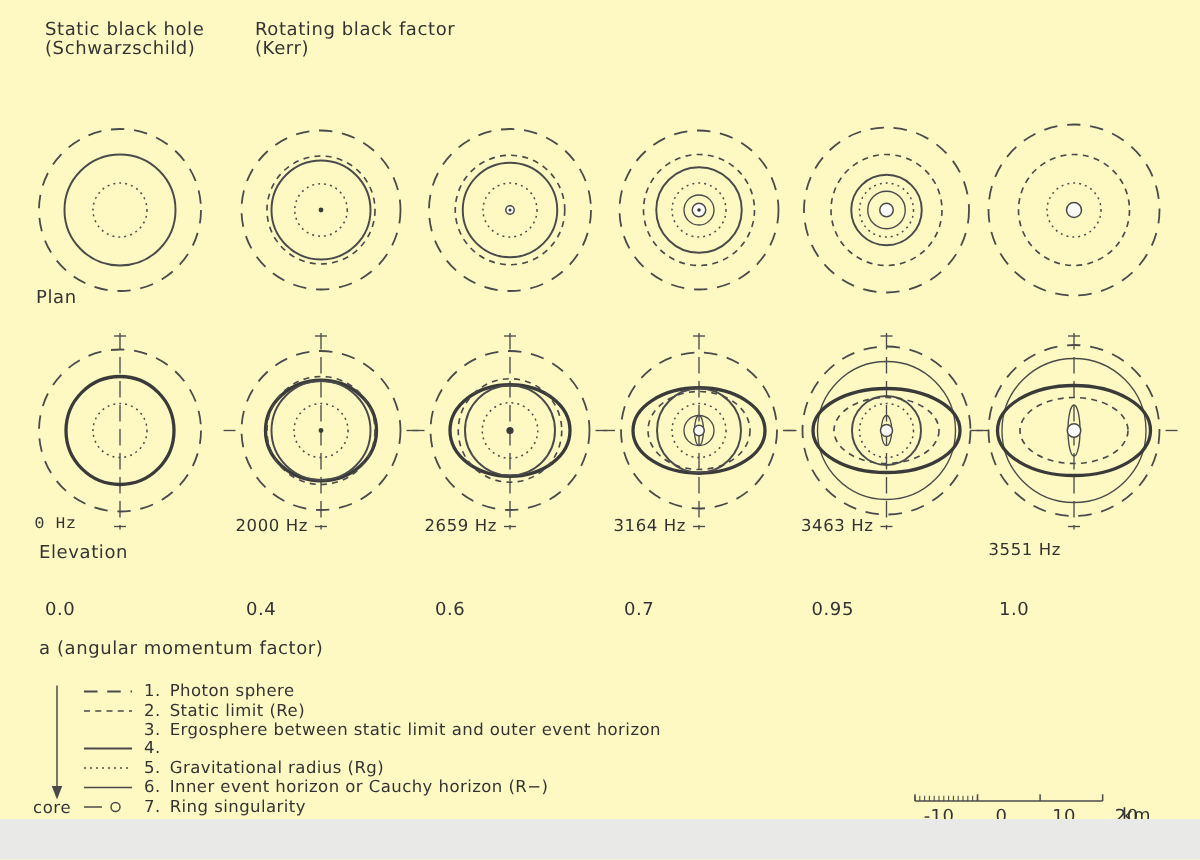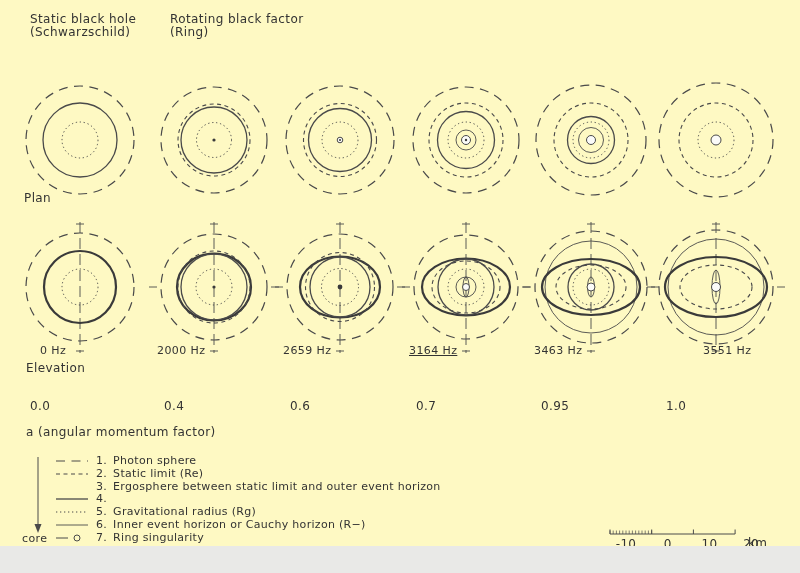--- a/index.html
+++ b/index.html
@@ -164,33 +164,33 @@
         <line x1="648.4000000000005" y1="530.5" x2="648.4000000000005" y2="534" stroke="#4a4a4a" stroke-width="0.7" fill="none"></line>
         <line x1="651.6000000000006" y1="530.5" x2="651.6000000000006" y2="534" stroke="#4a4a4a" stroke-width="0.7" fill="none"></line>
         <line x1="610" y1="529.5" x2="610" y2="534" stroke="#4a4a4a" stroke-width="1" fill="none"></line>
         <line x1="651.7" y1="529.5" x2="651.7" y2="534" stroke="#4a4a4a" stroke-width="1" fill="none"></line>
         <line x1="693.4" y1="529.5" x2="693.4" y2="534" stroke="#4a4a4a" stroke-width="1" fill="none"></line>
         <line x1="735.1" y1="529.5" x2="735.1" y2="534" stroke="#4a4a4a" stroke-width="1" fill="none"></line>
       </g>
     </svg>
 
   <div class="t" style="left:30px;top:13px;"><span>Static black hole</span><br><span>(Schwarzschild)</span></div>
-  <div class="t" style="left:170px;top:13px;"><span>Rotating black factor</span><br><span>(Ring)</span></div>
+  <div class="t" style="left:170px;top:13px;"><span>Rotating black factor</span><br><span>(Kerr)</span></div>
 
   <div class="t" style="left:24px;top:192px;">Plan</div>
   <div class="t" style="left:26px;top:362px;">Elevation</div>
   <div class="t" style="left:26px;top:426px;">a (angular momentum factor)</div>
 
   <div id="freqs">
-      <div class="freq" style="left: 40px; top: 344px;">0 Hz</div>
+      <div class="freq" style="left: 23px; top: 344px; font-family: Liberation Mono, monospace;">0 Hz</div>
       <div class="freq" style="left: 157px; top: 344px;">2000 Hz</div>
       <div class="freq" style="left: 283px; top: 344px;">2659 Hz</div>
-      <div class="freq" style="left: 409px; top: 344px; text-decoration: underline;">3164 Hz</div>
+      <div class="freq" style="left: 409px; top: 344px;">3164 Hz</div>
       <div class="freq" style="left: 534px; top: 344px;">3463 Hz</div>
-      <div class="freq" style="left: 659px; top: 344px; margin-left: 44px;">3551 Hz</div>
+      <div class="freq" style="left: 659px; top: 360px;">3551 Hz</div>
     </div>
   <div id="factors">
       <div class="factor" style="left: 30px; top: 399px;">0.0</div>
       <div class="factor" style="left: 164px; top: 399px;">0.4</div>
       <div class="factor" style="left: 290px; top: 399px;">0.6</div>
       <div class="factor" style="left: 416px; top: 399px;">0.7</div>
       <div class="factor" style="left: 541px; top: 399px;">0.95</div>
       <div class="factor" style="left: 666px; top: 399px;">1.0</div>
     </div>
 

